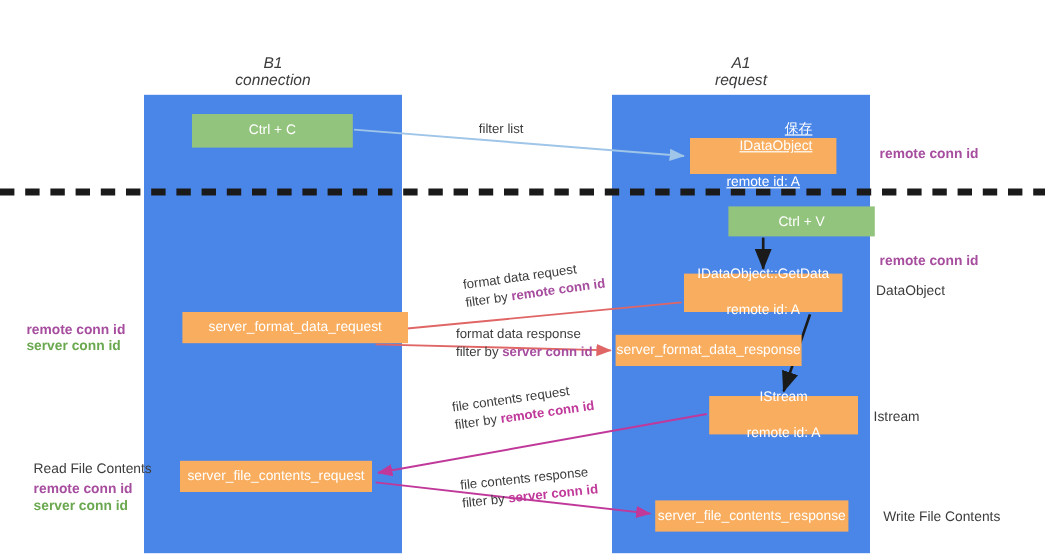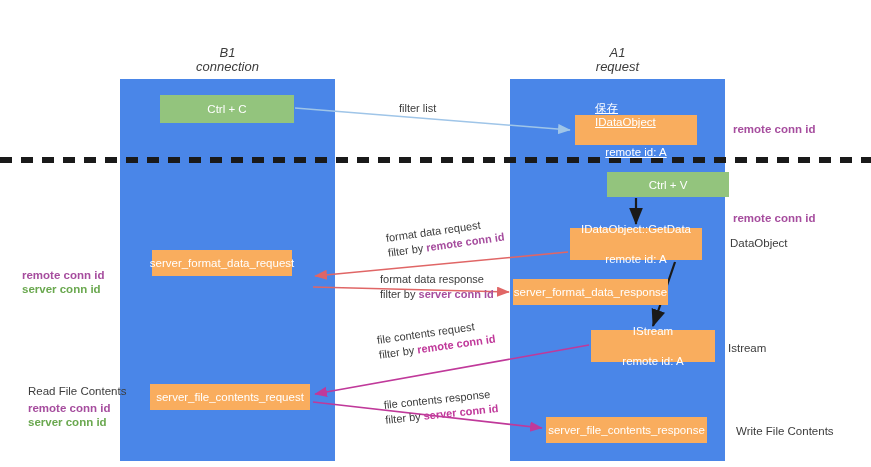--- a/index.html
+++ b/index.html
@@ -57,35 +57,35 @@
     white-space: pre-line;
   }
 
   .node {
     position: absolute;
     box-sizing: border-box;
     display: flex;
     flex-direction: column;
     align-items: center;
     justify-content: center;
-    text-align: left;
+    text-align: right;
     color: #ffffff;
     font-size: 11.5px;
     line-height: 14px;
     padding: 2px 20px;
   }
   .node.green { background: #93c47d; }
   .node.orange { background: #f9ad5e; }
   .node .l2 { display: block; margin-top: 16px; }
 
   #n-ctrlc   { left: 160px; top: 95px;  width: 134px; height: 28px; }
   #n-save    { left: 575px; top: 115px; width: 122px; height: 30px; text-decoration: underline; }
   #n-ctrlv   { left: 575px; top: 172px; width: 122px; height: 25px; margin-left: 32px; }
   #n-getdata { left: 570px; top: 228px; width: 132px; height: 32px; }
-  #n-sfdreq  { left: 152px; top: 250px; width: 140px; height: 26px; }
+  #n-sfdreq  { left: 152px; top: 260px; width: 188px; height: 26px; }
   #n-sfdresp { left: 513px; top: 279px; width: 155px; height: 26px; }
   #n-istream { left: 591px; top: 330px; width: 124px; height: 32px; }
   #n-sfcreq  { left: 150px; top: 384px; width: 160px; height: 26px; }
   #n-sfcresp { left: 546px; top: 417px; width: 161px; height: 26px; }
 
   .side-label {
     position: absolute;
     font-size: 11.5px;
     color: #3c3c3c;
     line-height: 14px;

